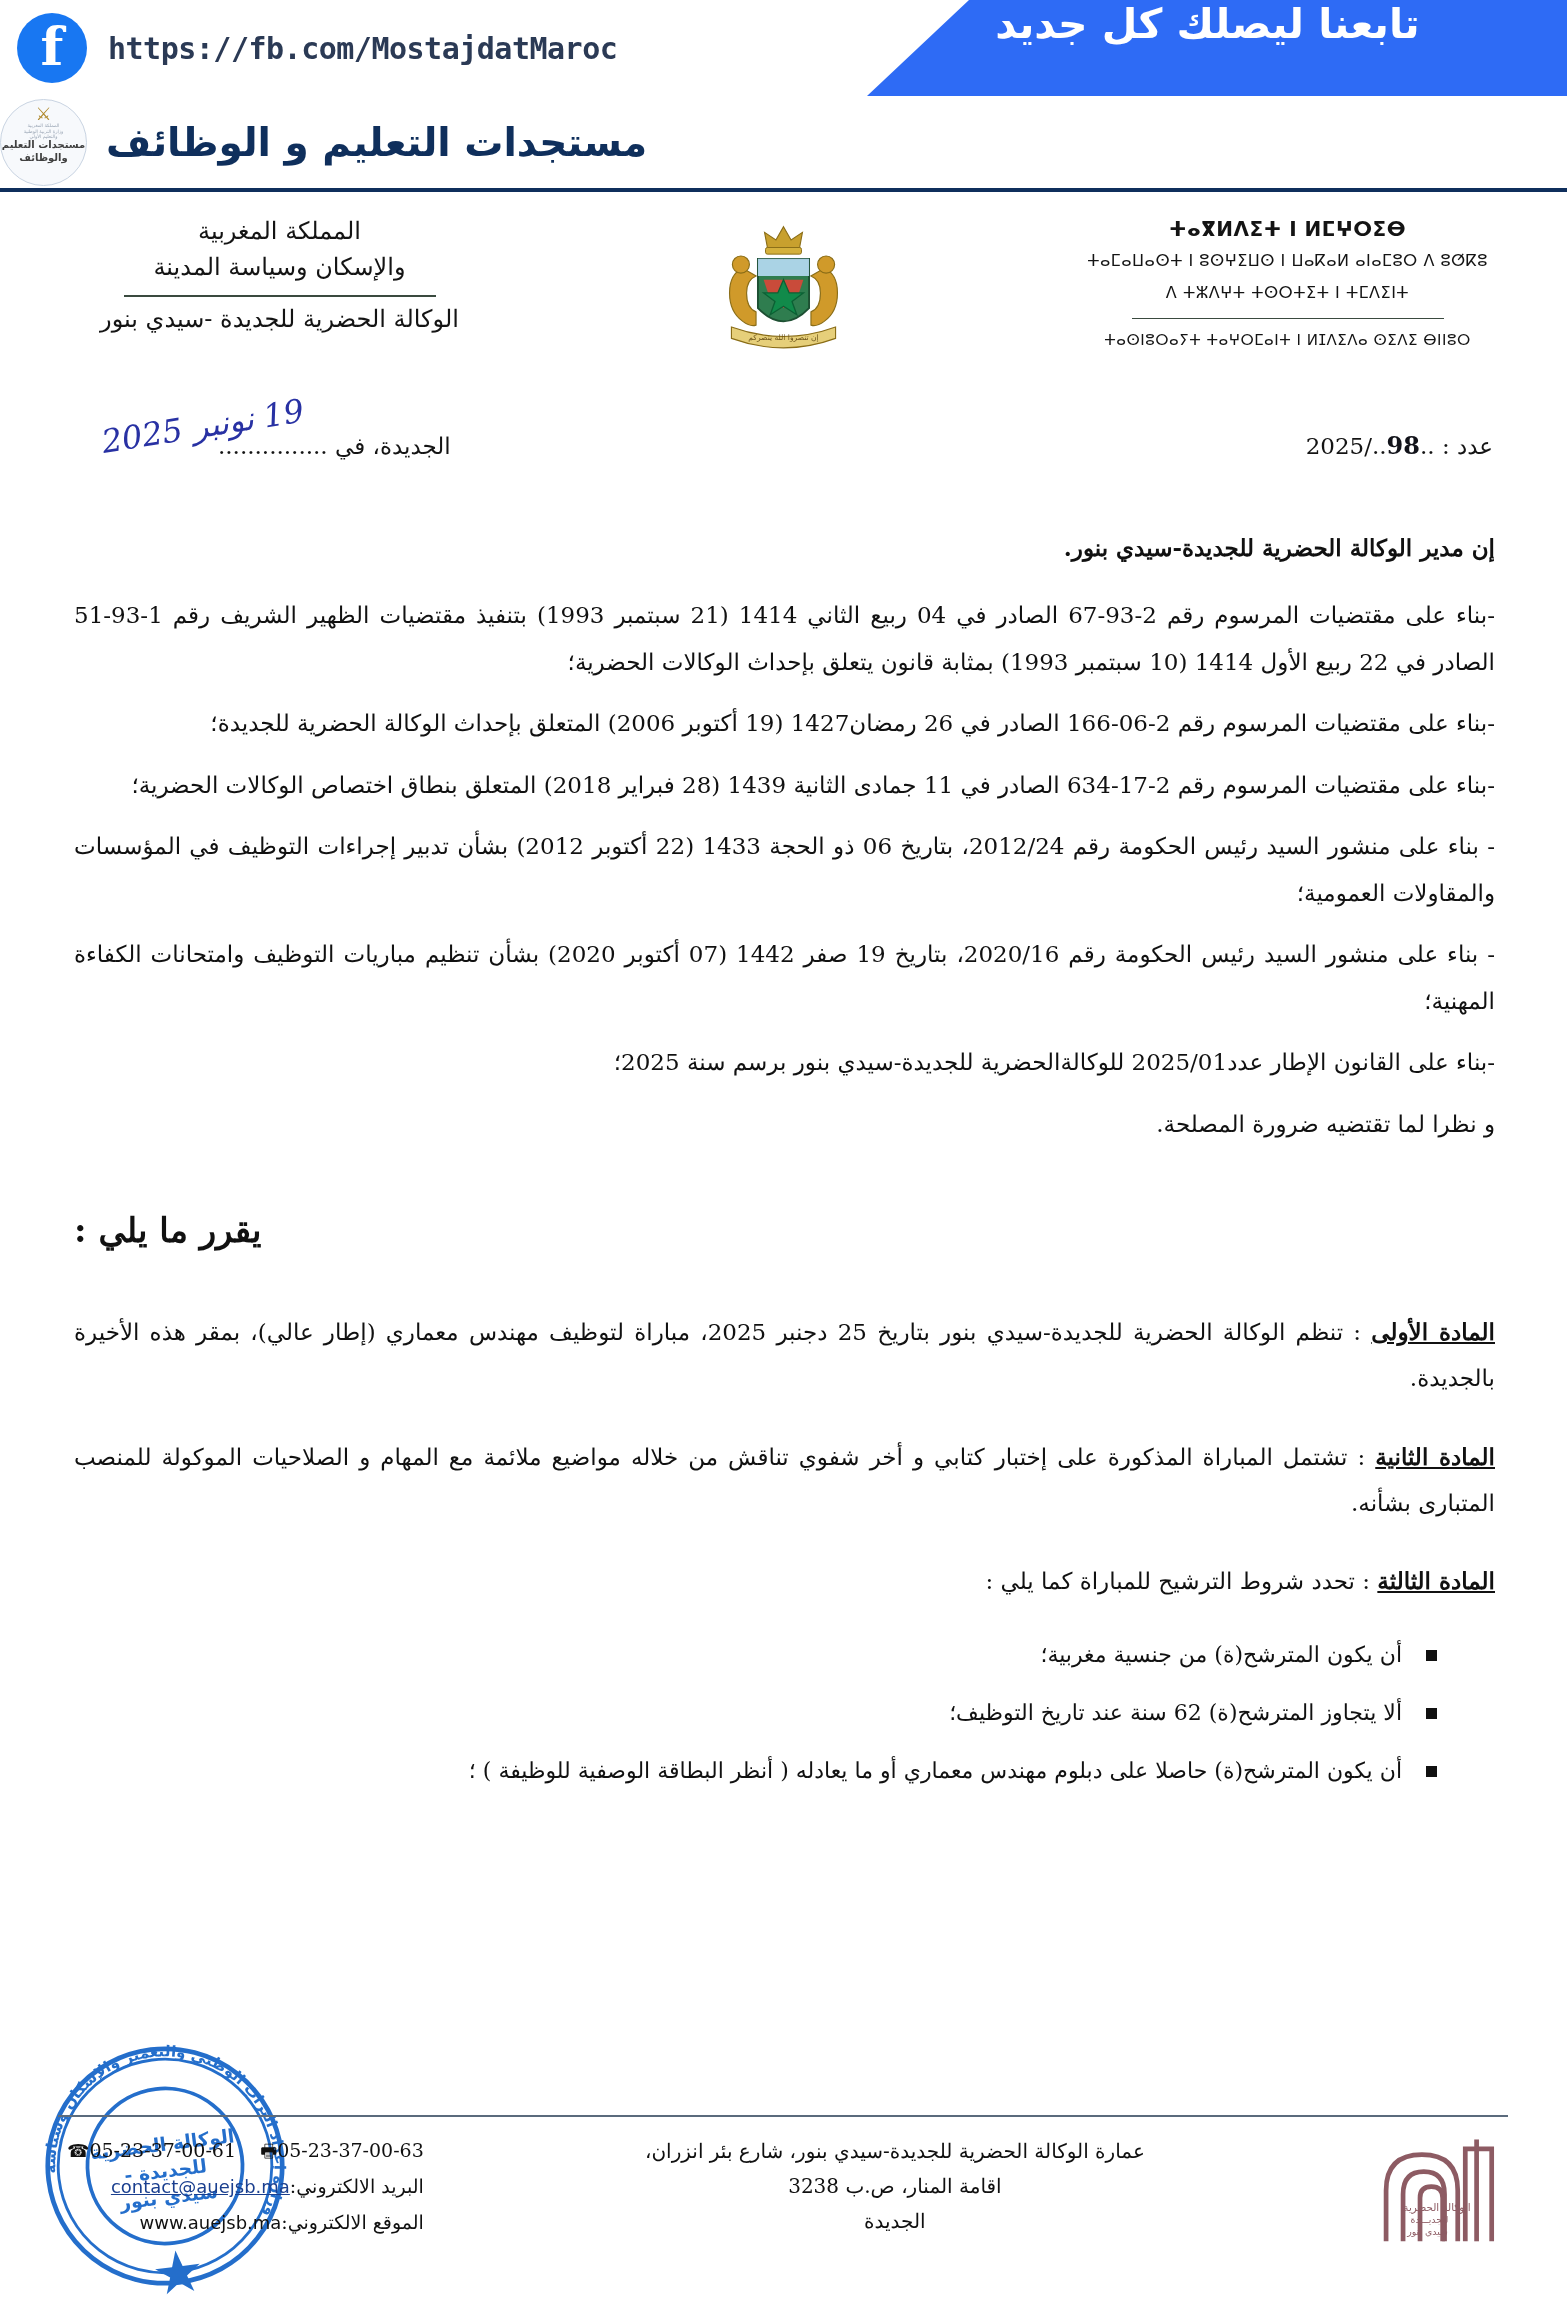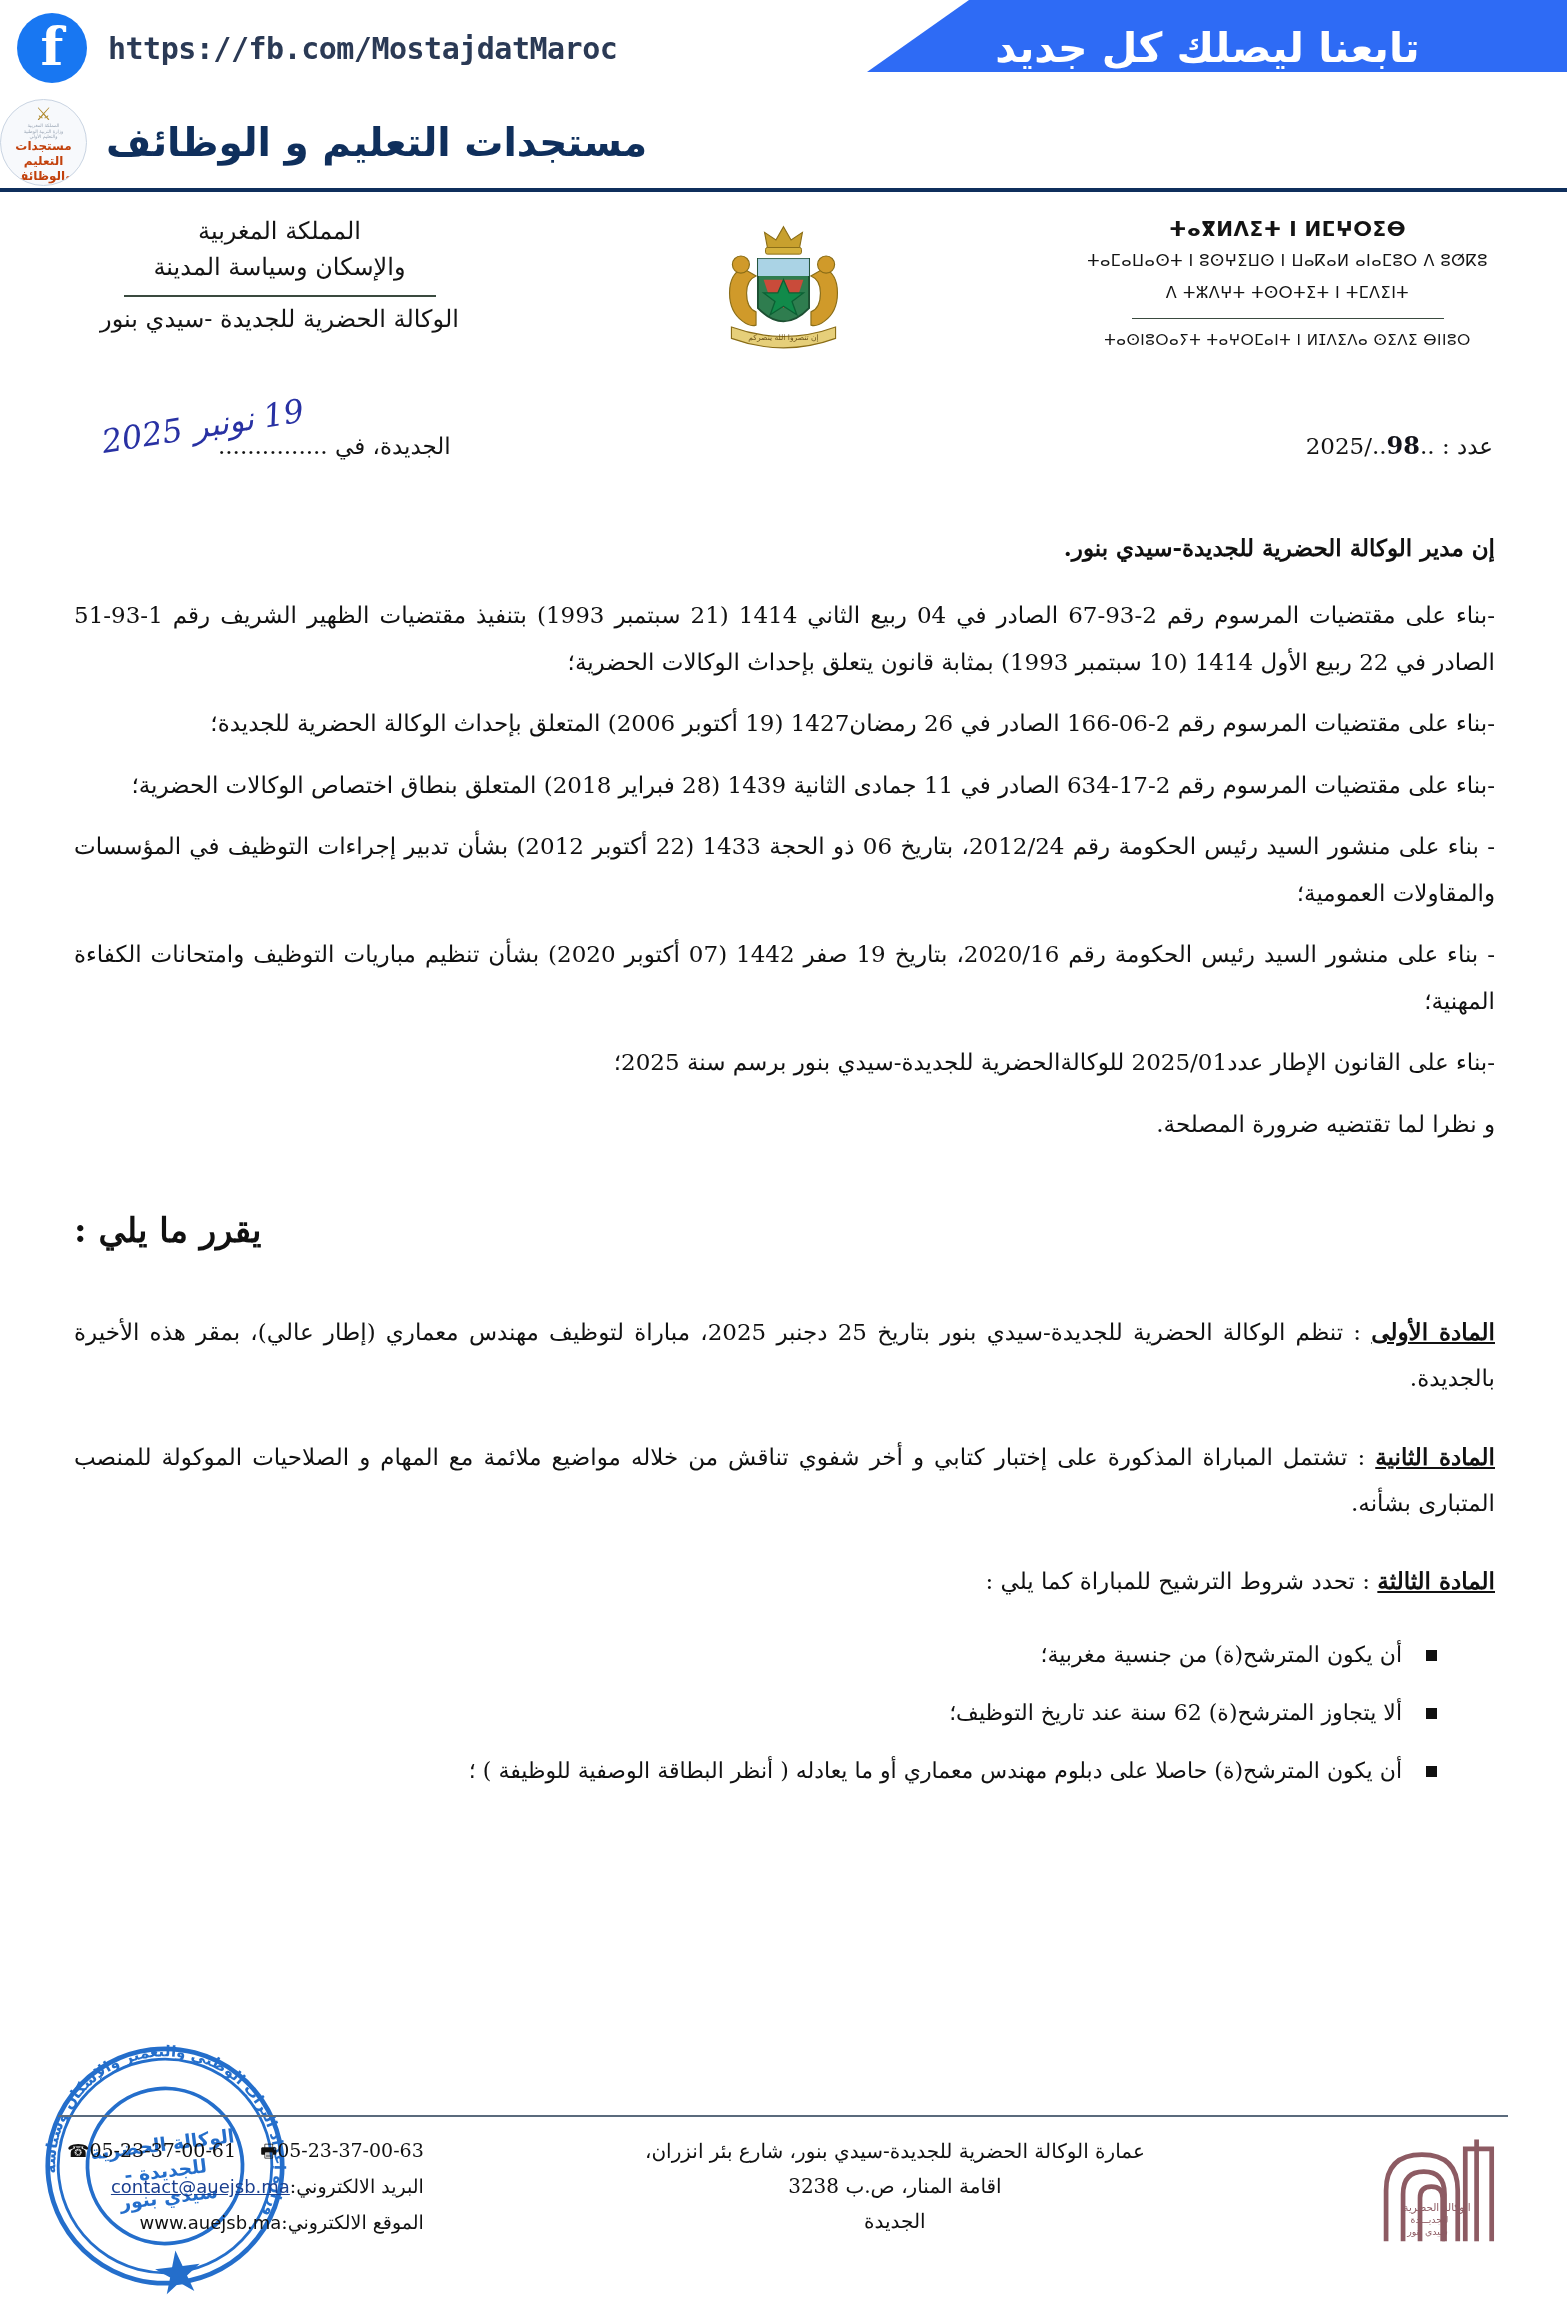--- a/index.html
+++ b/index.html
@@ -57,25 +57,25 @@
     font-family: "DejaVu Sans Mono", monospace;
     font-size: 30px;
     font-weight: bold;
     color: #2b3a55;
     letter-spacing: -0.5px;
     white-space: nowrap;
   }
   .promo-blue {
     position: absolute;
     top: 0; right: 0;
-    width: 700px; height: 72px;
+    width: 700px; height: 96px;
     background: #2E6BF5;
     clip-path: polygon(102px 0, 100% 0, 100% 100%, 0 100%);
     display: flex;
-    align-items: flex-end;
+    align-items: flex-start;
     justify-content: center;
     direction: rtl;
   }
   .promo-blue-text {
     color: #ffffff;
     font-size: 41px;
     font-weight: bold;
     white-space: nowrap;
     padding-right: 19px;
     letter-spacing: -0.9px;
@@ -119,22 +119,22 @@
     line-height: 1;
     color: #b08a2e;
   }
   .site-logo .tiny {
     font-size: 4.7px;
     color: #9aa6b5;
     line-height: 1.15;
     text-align: center;
   }
   .site-logo .ln {
-    font-size: 12px;
-    color: #c2410c;
+    font-size: 10px;
+    color: #404040;
     line-height: 1.25;
     text-align: center;
     font-weight: 600;
   }
 
   
   .sheet {
     position: relative;
     width: 1567px;
     height: 2122px;

